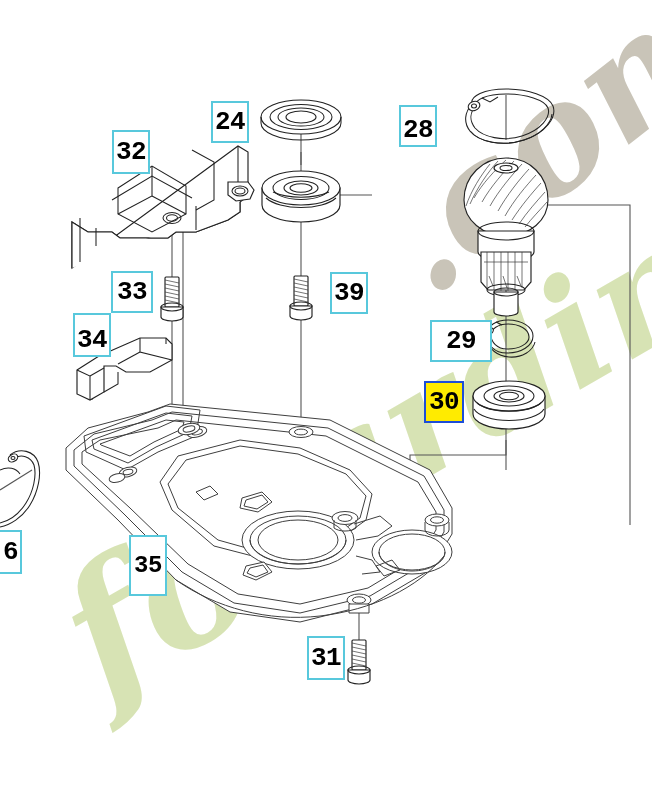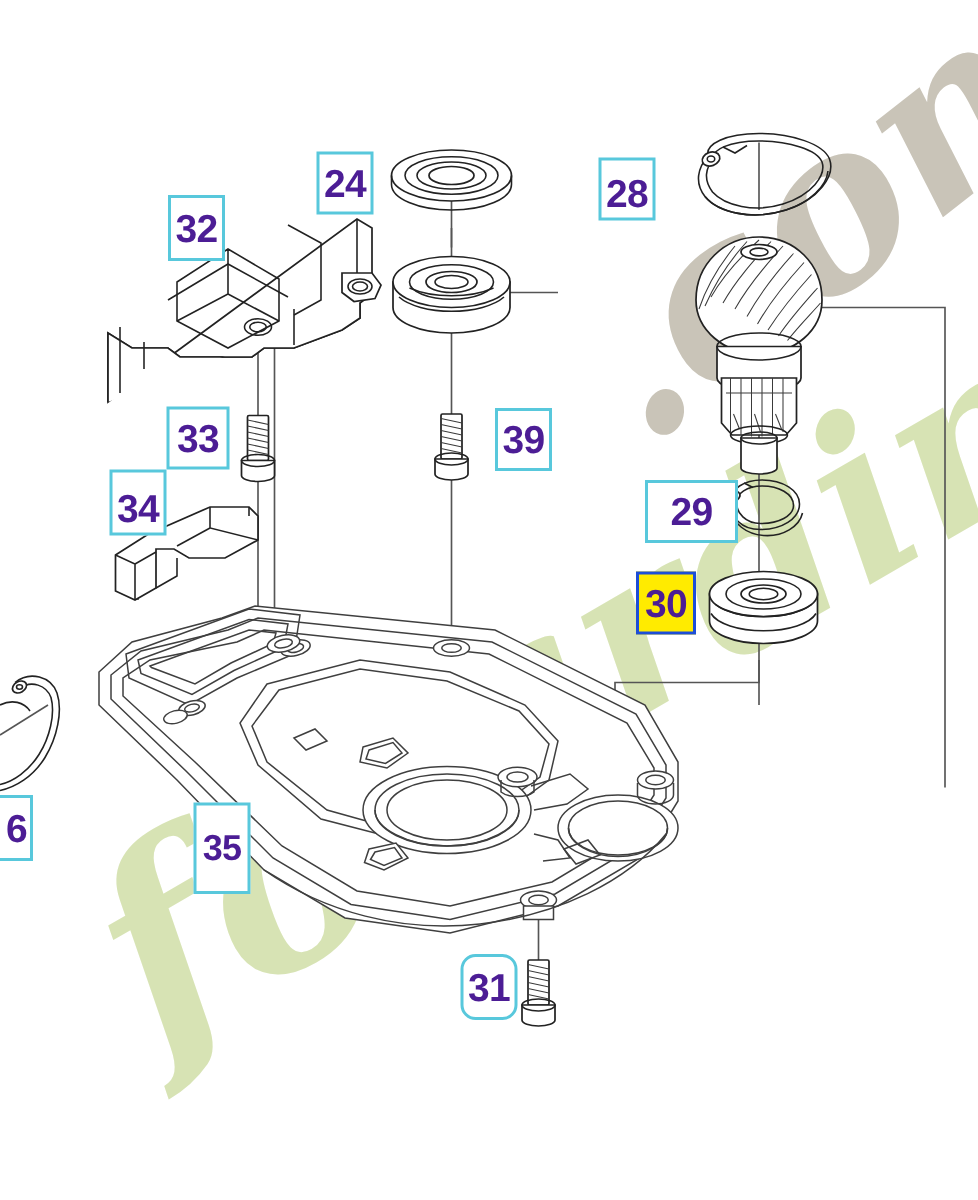--- a/index.html
+++ b/index.html
@@ -31,23 +31,23 @@
     pointer-events: none;
     user-select: none;
   }
   .callout-box {
     position: absolute;
     box-sizing: border-box;
     display: flex;
     align-items: center;
     justify-content: center;
     background: #ffffff;
-    font-family: Liberation Sans, sans-serif;
+    font-family: Liberation Mono, monospace;
     font-weight: bold;
-    color: #4c1d95;
+    color: #000000;
     letter-spacing: -0.5px;
   }
   .callout-cyan {
     border: 2px solid #58c8dc;
   }
   .callout-yellow {
     border: 2px solid #1d4ed8;
     background: #ffeb00;
   }
   .ln { stroke: #555555; stroke-width: 1.1; fill: none; }
@@ -389,21 +389,21 @@
   </div>
 
   <div class="callout-box callout-yellow" style="left:424px; top:381px; width:40px; height:42px; font-size:26px;">
     <span>30</span>
   </div>
 
   <div class="callout-box callout-cyan" style="left:129px; top:535px; width:38px; height:61px; font-size:24px;">
     <span>35</span>
   </div>
 
-  <div class="callout-box callout-cyan" style="left:307px; top:636px; width:38px; height:44px; font-size:26px;border-radius:10px;">
+  <div class="callout-box callout-cyan" style="left:307px; top:636px; width:38px; height:44px; font-size:26px;">
     <span>31</span>
   </div>
 
   <div class="callout-box callout-cyan" style="left:-14px; top:530px; width:36px; height:44px; font-size:26px; justify-content:flex-end; padding-right:2px;">
     <span>6</span>
   </div>
 
 </div>
 
 </body></html>

